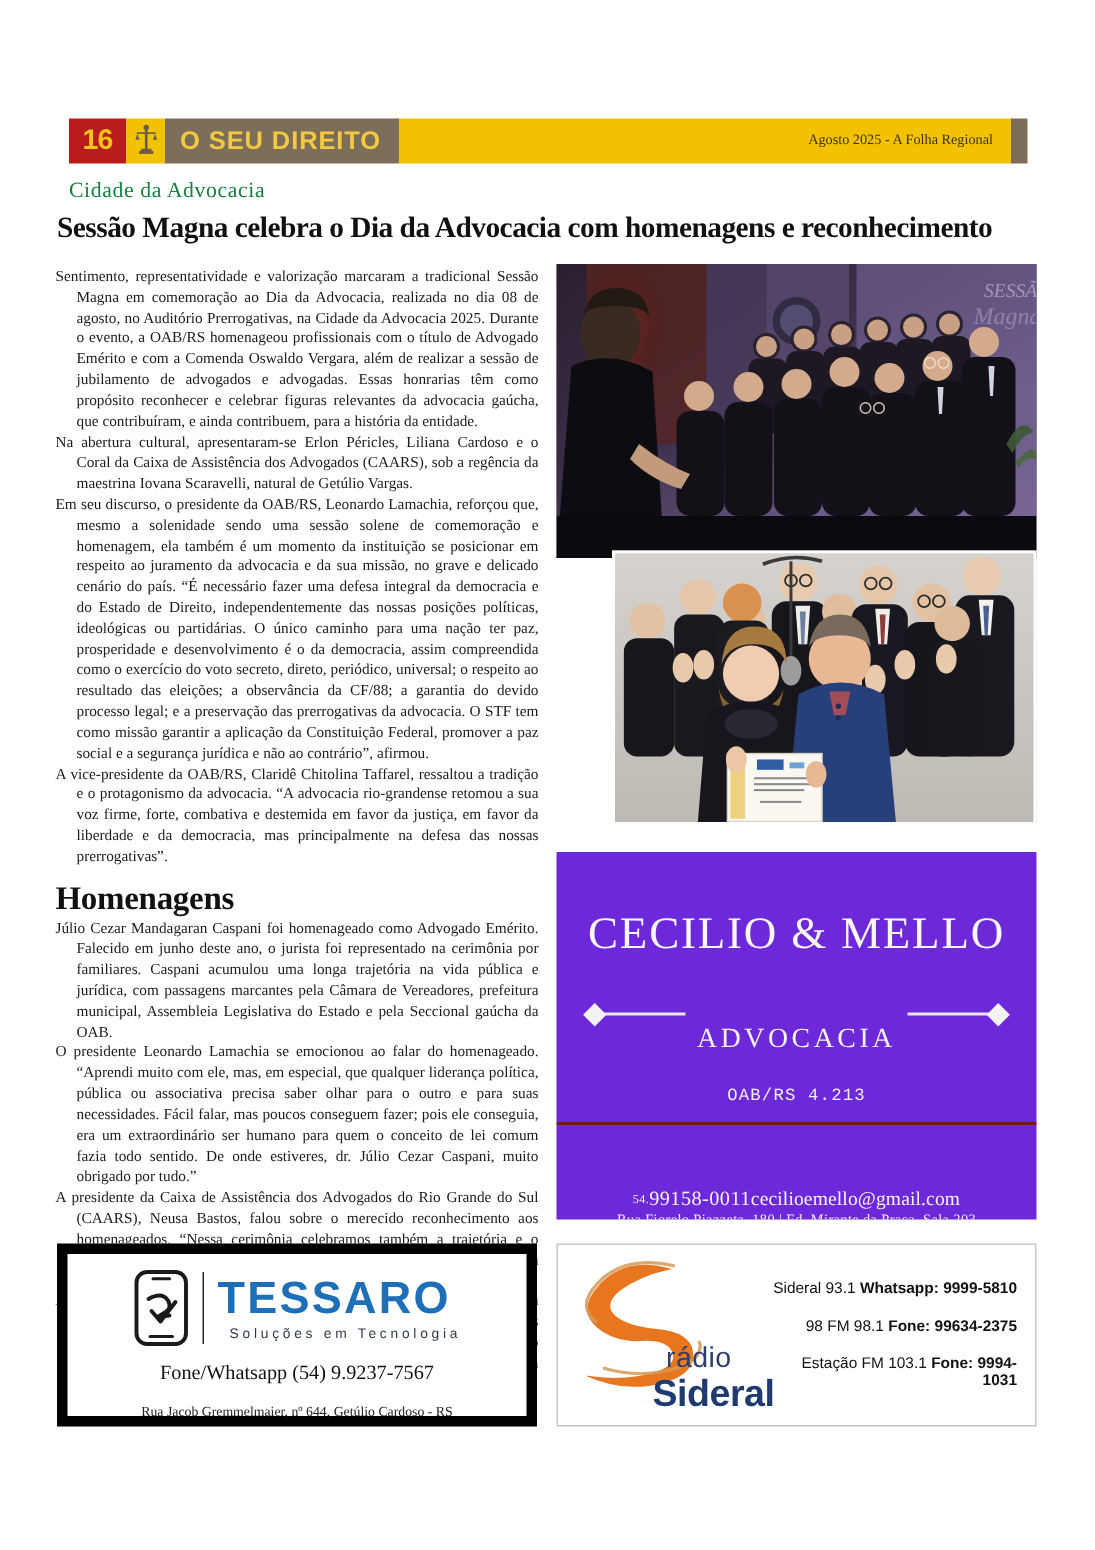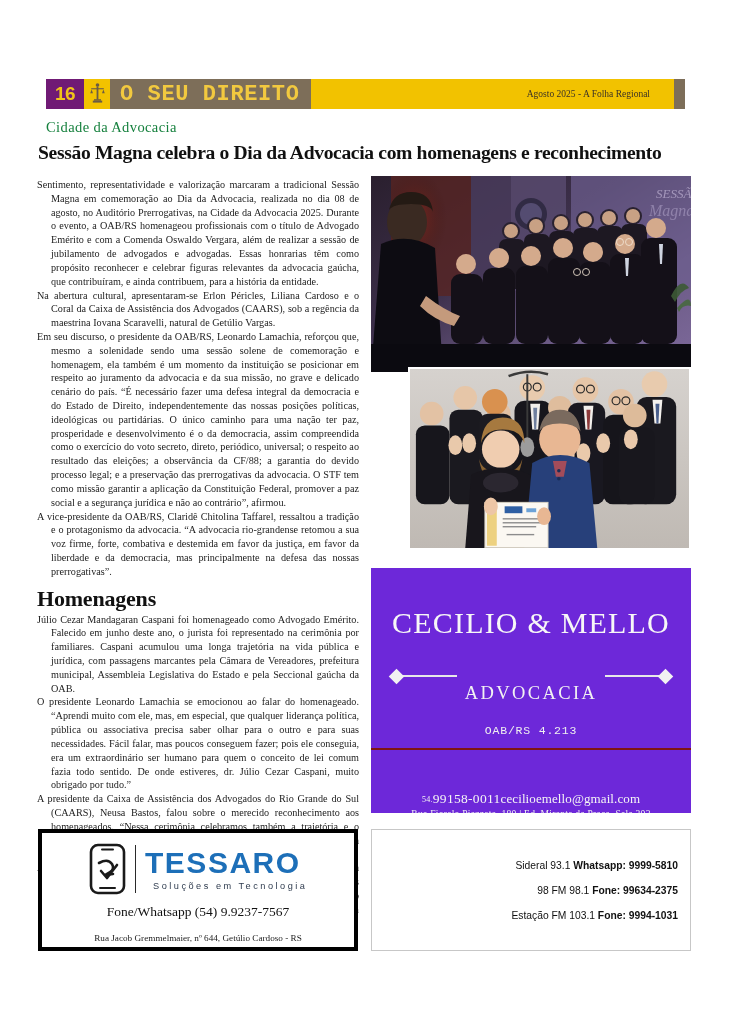--- a/index.html
+++ b/index.html
@@ -25,21 +25,21 @@
     position: absolute;
     left: 46px;
     top: 79px;
     width: 639px;
     height: 30px;
     display: flex;
     align-items: stretch;
   }
   .mh-pagenum {
     width: 38px;
-    background: #701a75;
+    background: #b91c1c;
     color: #f0c419;
     font-family: "Liberation Sans", sans-serif;
     font-weight: bold;
     font-size: 19px;
     display: flex;
     align-items: center;
     justify-content: center;
     letter-spacing: -0.5px;
   }
   .mh-emblem {
@@ -47,36 +47,36 @@
     background: #f2c200;
     display: flex;
     align-items: center;
     justify-content: center;
     position: relative;
   }
   .mh-emblem svg { display: block; }
   .mh-section {
     background: #7d6e59;
     color: #f2c93f;
-    font-family: Liberation Mono, monospace;
+    font-family: Liberation Sans, sans-serif;
     font-weight: bold;
-    font-size: 22px;
+    font-size: 17px;
     letter-spacing: 0.6px;
     display: flex;
     align-items: center;
     padding: 0 12px 0 10px;
     white-space: nowrap;
   }
   .mh-fill {
     flex: 1;
     background: #f2c200;
     display: flex;
     align-items: center;
     justify-content: flex-end;
-    padding-right: 24px;
+    padding-right: 12px;
   }
   .mh-date {
     font-family: "Liberation Serif", serif;
     font-size: 9.5px;
     color: #3a3226;
     white-space: nowrap;
   }
   .mh-endcap {
     width: 11px;
     background: #7d6e59;
@@ -254,21 +254,21 @@
   }
 
   
   .ad-tessaro {
     position: absolute;
     left: 38px;
     top: 829px;
     width: 320px;
     height: 122px;
     background: #ffffff;
-    border: 4px solid #000000;
+    border: 7px solid #000000;
   }
   .ts-row {
     display: flex;
     align-items: center;
     justify-content: center;
     padding: 10px 0 0 0;
     gap: 9px;
   }
   .ts-phone-icon { width: 37px; height: 52px; }
   .ts-sep {
@@ -621,20 +621,29 @@
       <div class="ts-wordmark">
         <div class="ts-name">TESSARO</div>
         <div class="ts-tag">Soluções em Tecnologia</div>
       </div>
     </div>
     <div class="ts-fone">Fone/Whatsapp (54) 9.9237-7567</div>
     <div class="ts-addr">Rua Jacob Gremmelmaier, nº 644, Getúlio Cardoso - RS</div>
   </div>
 
   <div class="ad-sideral">
+    <div class="sd-logo">
+      <svg width="110" height="100" viewBox="0 0 110 100">
+        <path d="M70 12 q-30 -9 -48 10 q-16 17 -2 29 q12 10 30 9 q16 -1 20 7 q4 9 -12 14 q-20 6 -46 2 q26 12 52 5 q22 -6 20 -21 q-2 -13 -24 -15 q-20 -2 -28 -9 q-8 -8 4 -17 q14 -10 34 -14 Z" fill="#e8761e"></path>
+        <path d="M72 10 q-34 -8 -52 12 q-14 15 0 26" fill="none" stroke="#d39a56" stroke-width="2.2" opacity="0.85"></path>
+        <path d="M24 78 q28 8 52 -1 q16 -7 12 -17" fill="none" stroke="#d39a56" stroke-width="2.2" opacity="0.85"></path>
+      </svg>
+      <div class="sd-radio">rádio</div>
+      <div class="sd-name">Sideral</div>
+    </div>
     <div class="sd-lines">
       <div class="sd-line"><span>Sideral 93.1 </span><b>Whatsapp: 9999-5810</b></div>
       <div class="sd-line"><span>98 FM 98.1 </span><b>Fone: 99634-2375</b></div>
       <div class="sd-line"><span>Estação FM 103.1 </span><b>Fone: 9994-1031</b></div>
     </div>
   </div>
 
 </div>
 
 </body></html>

